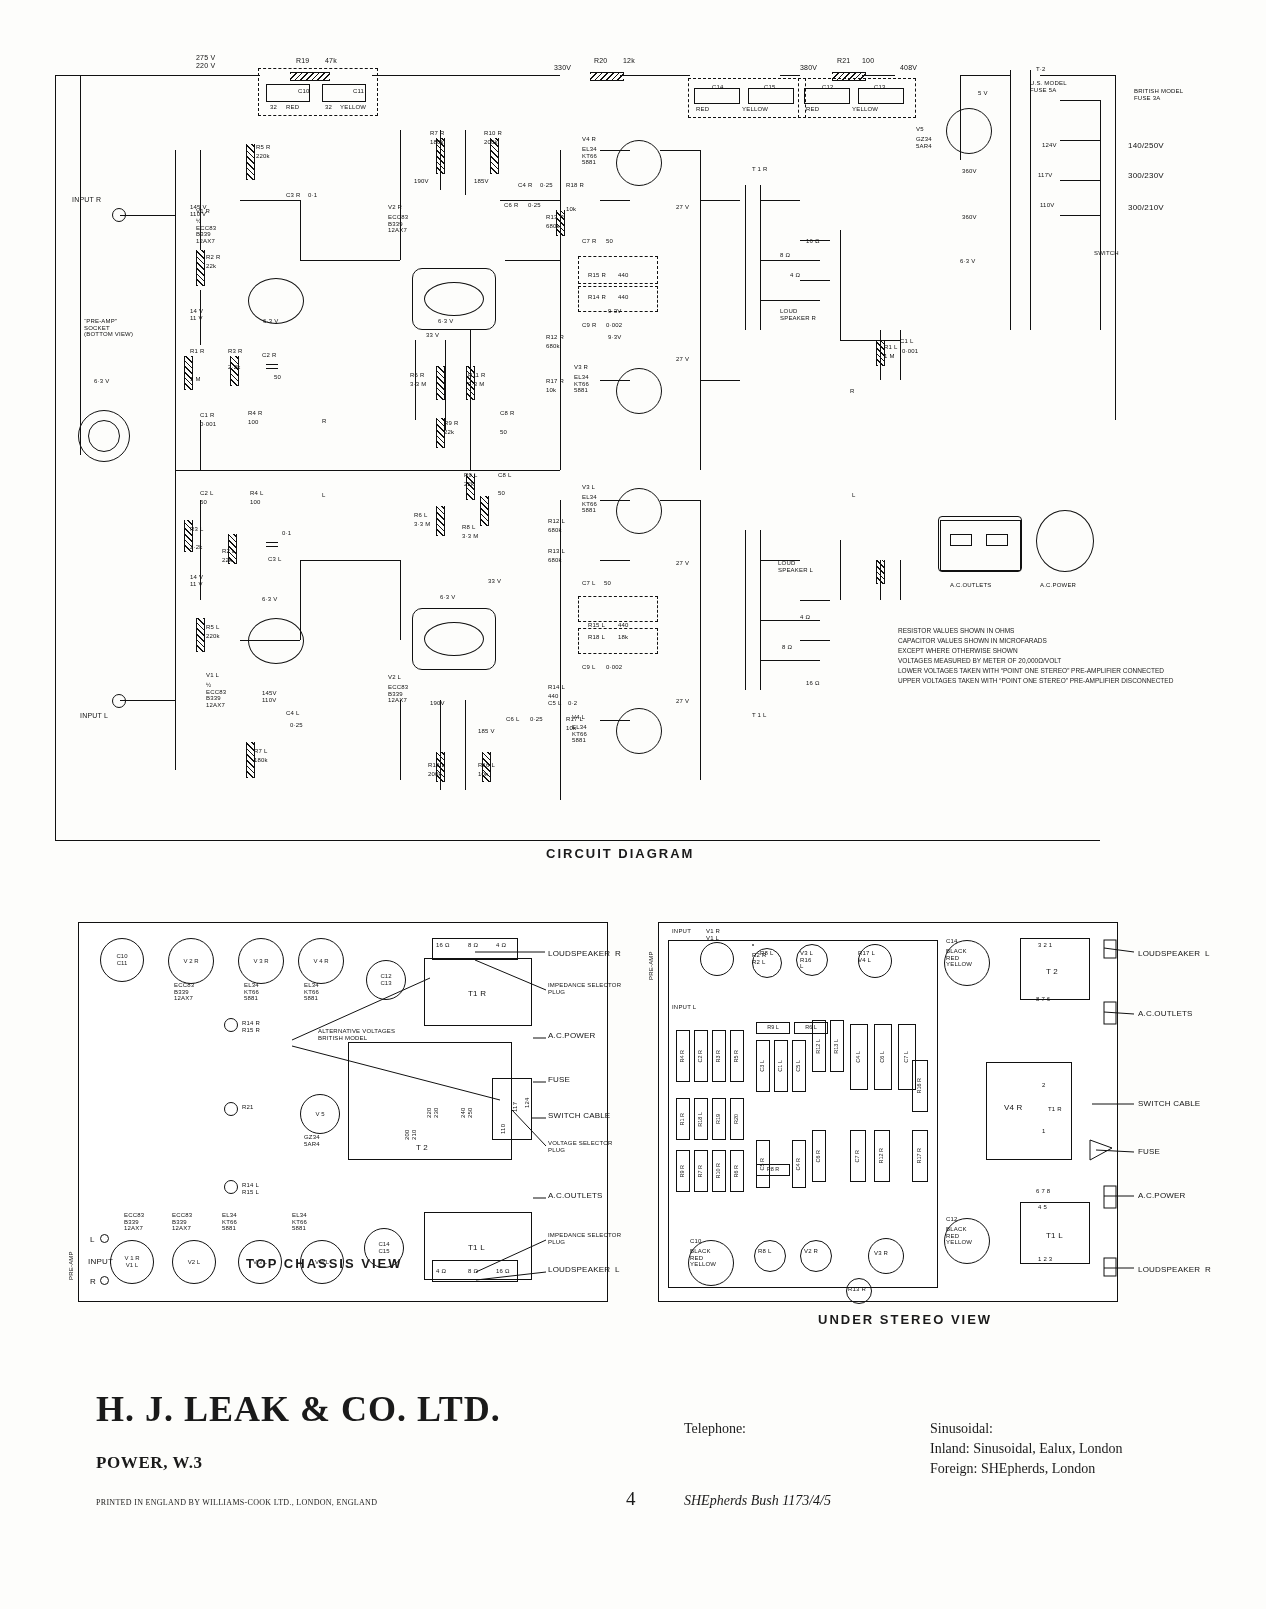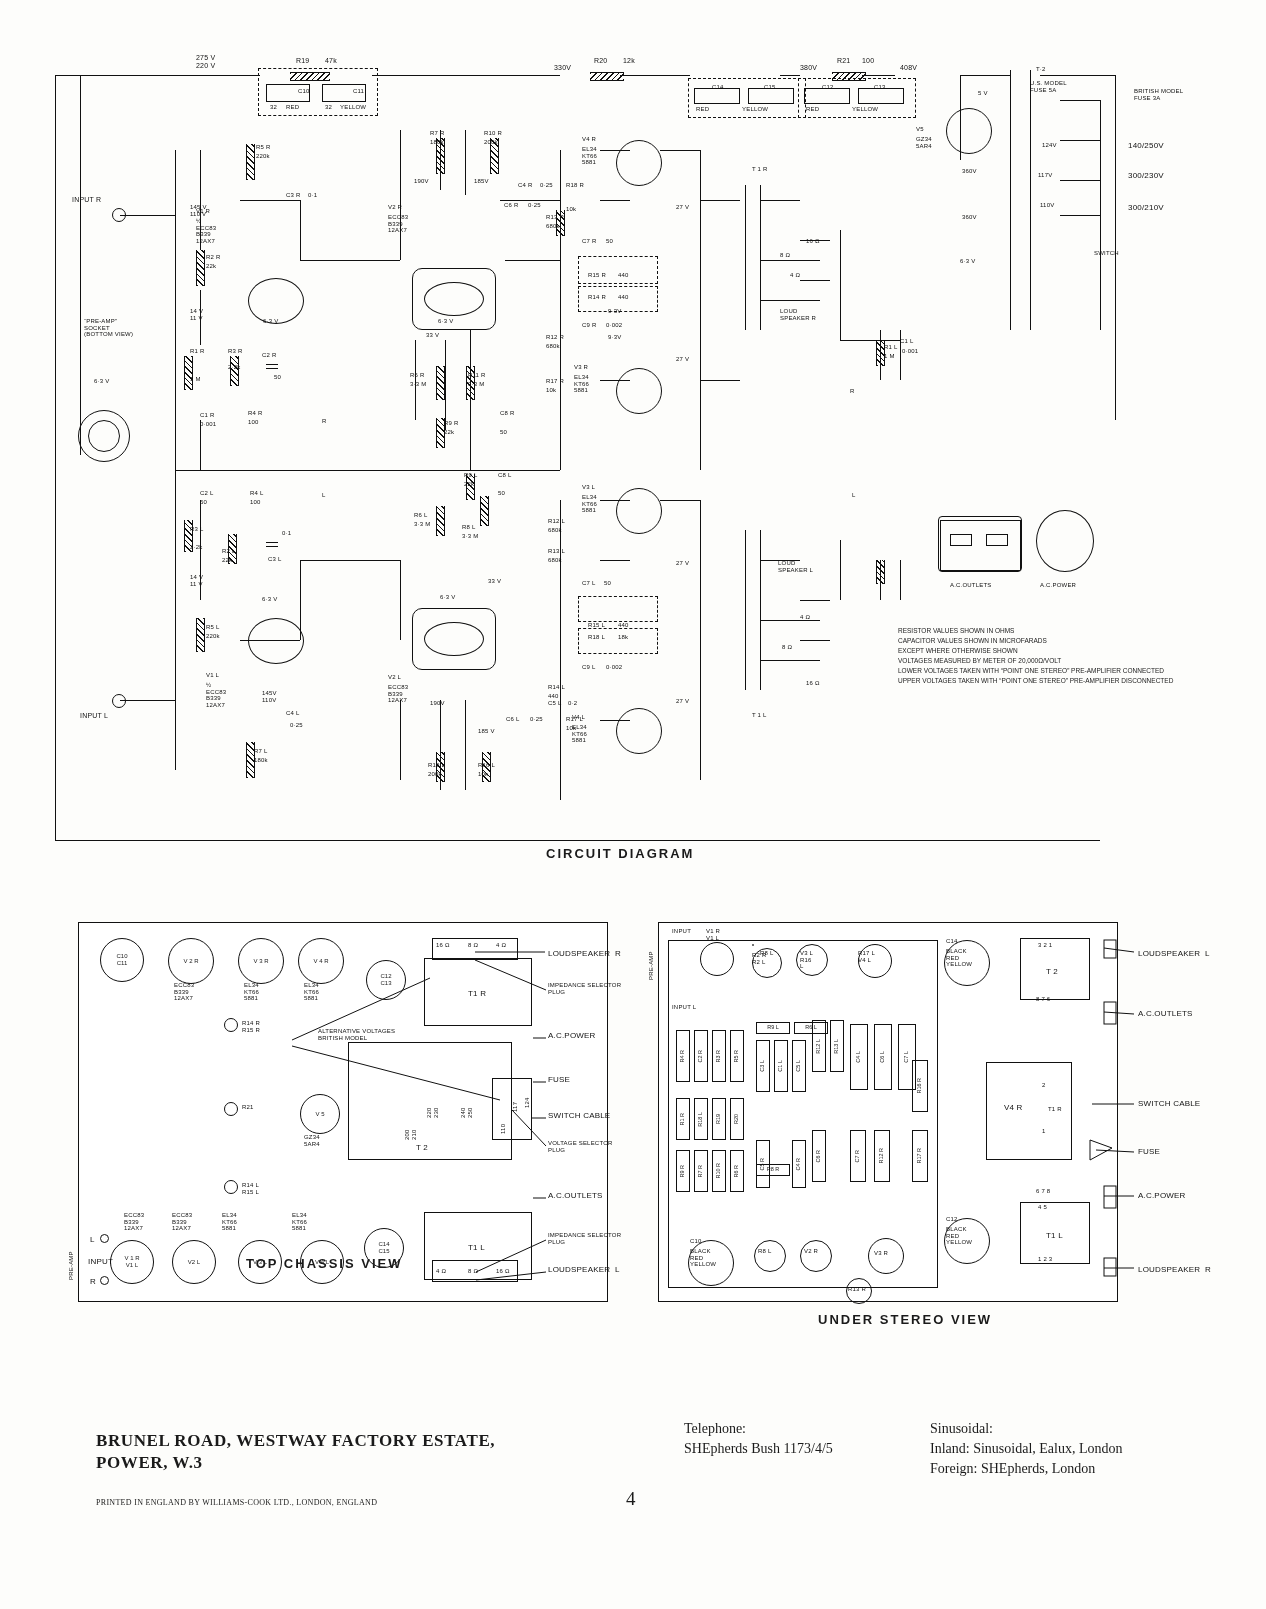--- a/index.html
+++ b/index.html
@@ -862,25 +862,25 @@
       <rect x="1104" y="940" width="12" height="18"></rect>
       <rect x="1104" y="1002" width="12" height="22"></rect>
       <rect x="1104" y="1186" width="12" height="22"></rect>
       <rect x="1104" y="1258" width="12" height="18"></rect>
       <path d="M1090 1140 L1112 1148 L1090 1160 Z"></path>
     </g>
   </svg>
 
   <div class="sec-title" style="left:818px;top:1312px;">UNDER STEREO VIEW</div>
 
-  <div class="footer-addr" style="left:96px;top:1430px;">BRUNEL ROAD, WESTWAY FACTORY ESTATE,</div>
+  <div class="footer-company" style="left:96px;top:1388px;font-size:36px;">H. J. LEAK &amp; CO. LTD.</div>
   <div class="footer-addr" style="left:96px;top:1452px;">POWER, W.3</div>
 
   <div class="footer-col" style="left:684px;top:1418px;">Telephone:</div>
-  <div class="footer-col" style="left:684px;top:1438px;">SHEpherds Bush 1173/4/5</div>
+  <div class="footer-col" style="left:684px;top:1490px;font-style:italic;">SHEpherds Bush 1173/4/5</div>
   <div class="footer-col" style="left:930px;top:1418px;">Sinusoidal:</div>
   <div class="footer-col" style="left:930px;top:1438px;">Inland: Sinusoidal, Ealux, London</div>
   <div class="footer-col" style="left:930px;top:1458px;">Foreign: SHEpherds, London</div>
 
   <div class="printed" style="left:96px;top:1498px;">PRINTED IN ENGLAND BY WILLIAMS-COOK LTD., LONDON, ENGLAND</div>
   <div class="pageno" style="left:626px;top:1488px;">4</div>
 
 </div>
 
 </body></html>

